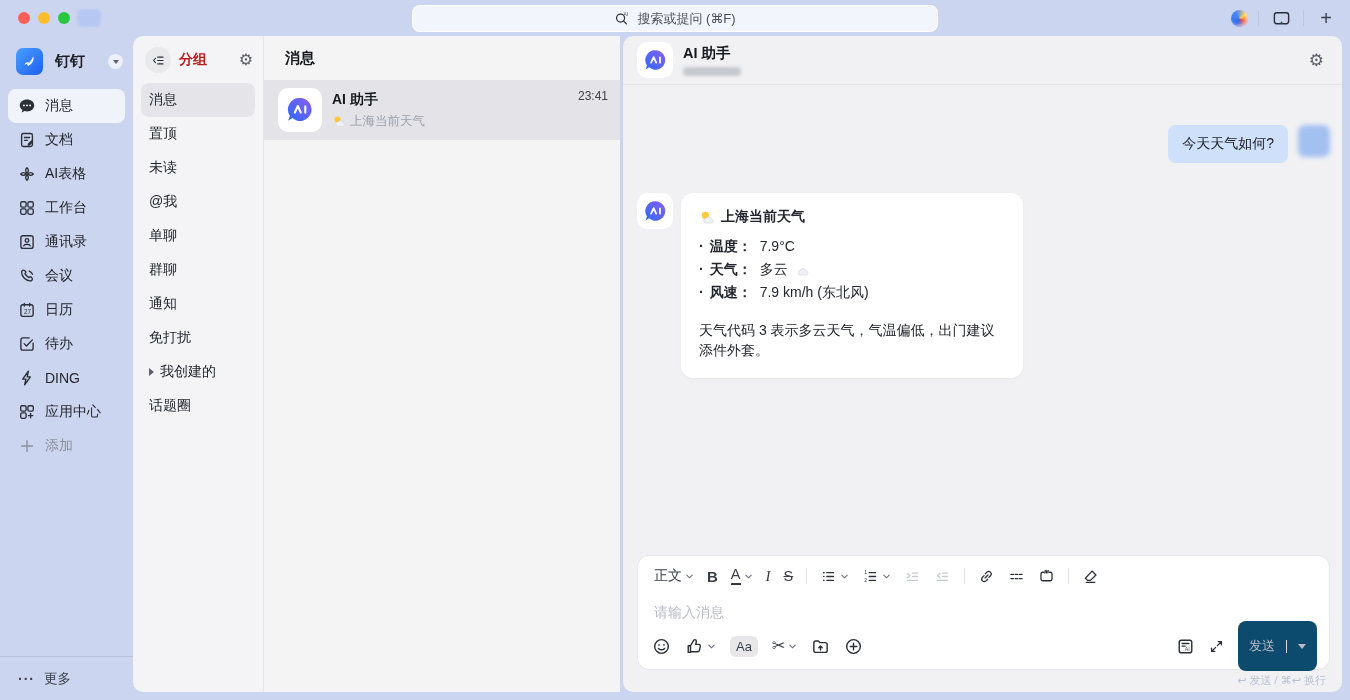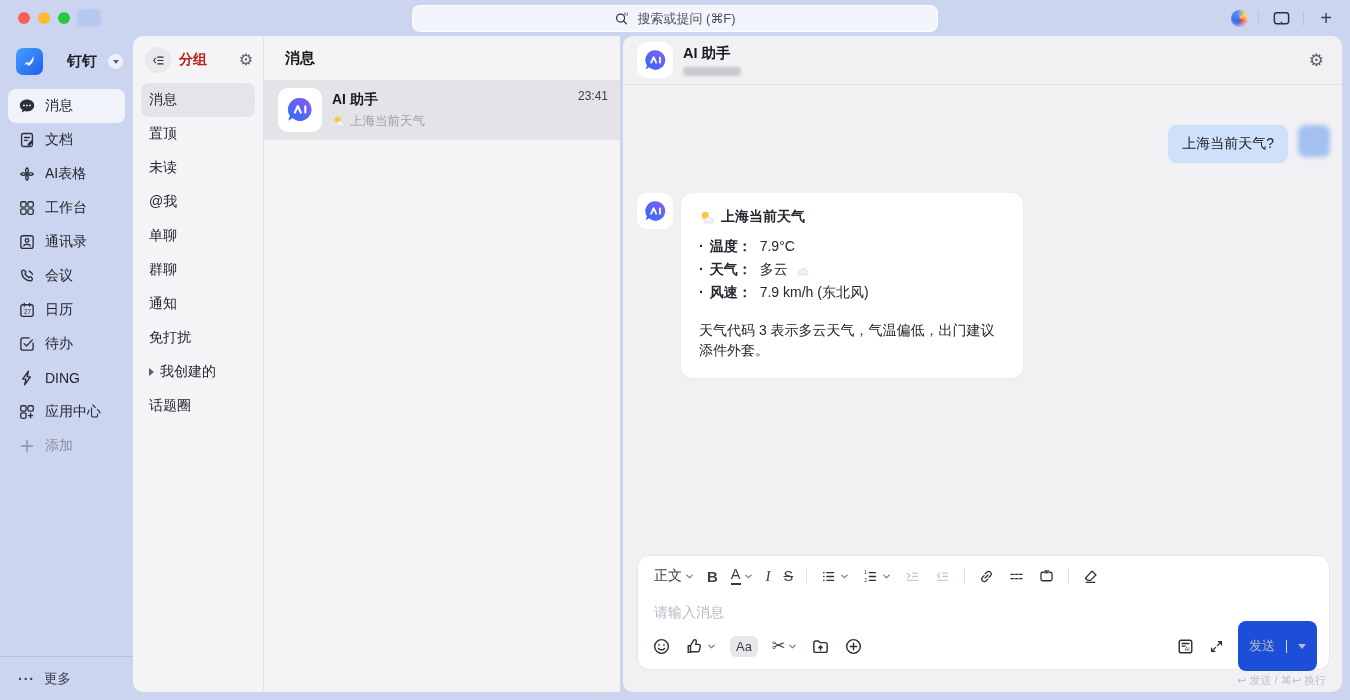--- a/index.html
+++ b/index.html
@@ -23,21 +23,21 @@
   .topright { position:absolute; right:12px; top:0; height:36px; display:flex; align-items:center; gap:10px; }
   .tr-sep { width:1px; height:15px; background:#b9c3e2; }
   .ai-orb { width:17px; height:17px; border-radius:50%;
     background:conic-gradient(from 210deg,#2f6bf0,#4f8cf7 35%,#ffd24d 58%,#ef4f3d 75%,#2f6bf0);
     box-shadow:inset -2px -2px 3px rgba(255,255,255,.55); }
   .tr-btn { display:flex; align-items:center; justify-content:center; width:24px; height:24px; color:#3a3f4a; }
   .plus-glyph { font-size:20px; font-weight:300; color:#3a3f4a; line-height:1; }
 
   
   .sidebar { position:absolute; left:0; top:36px; bottom:0; width:133px; }
-  .brand { display:flex; align-items:center; gap:24px; padding:12px 10px 14px 16px; position:relative; }
+  .brand { display:flex; align-items:center; gap:12px; padding:12px 10px 14px 16px; position:relative; }
   .brand-logo { width:27px; height:27px; border-radius:7px;
     background:linear-gradient(135deg,#48a0ff,#1e5ef0); display:flex; align-items:center; justify-content:center; }
   .brand-name { font-size:15px; font-weight:bold; color:#1c1f26; }
   .brand-caret { position:absolute; right:10px; top:18px; width:15px; height:15px; border-radius:50%;
     background:rgba(255,255,255,.65); display:flex; align-items:center; justify-content:center; }
   .caret-down { width:0; height:0; border-left:3.5px solid transparent; border-right:3.5px solid transparent; border-top:4.5px solid #5a5f6b; }
   .nav { display:flex; flex-direction:column; }
   .nav-item { display:flex; align-items:center; gap:9px; height:34px; padding-left:10px; margin:0 8px; border-radius:8px;
     font-size:14px; color:#23262d; cursor:default; }
   .nav-item.sel { background:rgba(255,255,255,.72); }
@@ -103,21 +103,21 @@
   .b-bold { font-weight:bold; font-size:15px; }
   .a-color { font-size:14.5px; border-bottom:2px solid #34383f; line-height:1.1; }
   .i-italic { font-style:italic; font-family:"Liberation Serif",serif; font-size:15px; }
   .s-strike { text-decoration:line-through; font-size:14.5px; }
   .input-line { padding:8px 16px 0 16px; font-size:14px; color:#b6bac4; flex:1; }
   .comp-bottom { height:46px; display:flex; align-items:center; padding:0 12px 0 14px; gap:14px; }
   .cb { display:flex; align-items:center; gap:3px; color:#3a3e47; }
   .aa-pill { background:#e7e7ea; border-radius:6px; padding:3px 6px; font-size:13px; color:#3a3e47; }
   .scissors { font-size:16px; color:#3a3e47; line-height:1; }
   .comp-right { margin-left:auto; display:flex; align-items:center; gap:13px; }
-  .send-btn { background:#1d4ed8; border-radius:8px; padding:16px 11px; display:flex; align-items:center; gap:11px;
+  .send-btn { background:#0c4a6e; border-radius:8px; padding:16px 11px; display:flex; align-items:center; gap:11px;
     font-size:13px; color:#b9bcc4; }
   .send-div { width:1px; height:13px; background:#d8d9dd; }
   .tri-dn-sm { width:0; height:0; border-left:4px solid transparent; border-right:4px solid transparent; border-top:5px solid #b9bcc4; }
   .send-hint { position:absolute; right:16px; bottom:4px; font-size:11px; color:#bcc2d4; }
 
   .chev { display:flex; }
 </style>
 </head>
 <body>
 
@@ -342,21 +342,21 @@
       </svg>
     </div>
     <div class="chat-head-texts">
       <span class="chat-title">AI 助手</span>
       <div class="redact-sub"></div>
     </div>
     <span class="gear">⚙</span>
   </div>
 
   <div class="msg-user-row">
-    <div class="bubble-user">上海当前天气?</div>
+    <div class="bubble-user">今天天气如何?</div>
     <div class="redact-avatar"></div>
   </div>
 
   <div class="msg-ai-row">
     <div class="avatar-tile av36">
       <svg width="27" height="27" viewBox="0 0 32 32">
         <path d="M16 4 a11.5 11.5 0 1 1 -7.6 20.1 l-4.2 2.6 1.7-4.9 A11.5 11.5 0 0 1 16 4Z" fill="url(#aiGrad)"></path>
         <path d="M10.8 18.6 l3-6.6 3 6.6 M21.3 12.4 v6.2" stroke="#fff" stroke-width="2.1" fill="none" stroke-linecap="round" stroke-linejoin="round"></path>
       </svg>
     </div>

